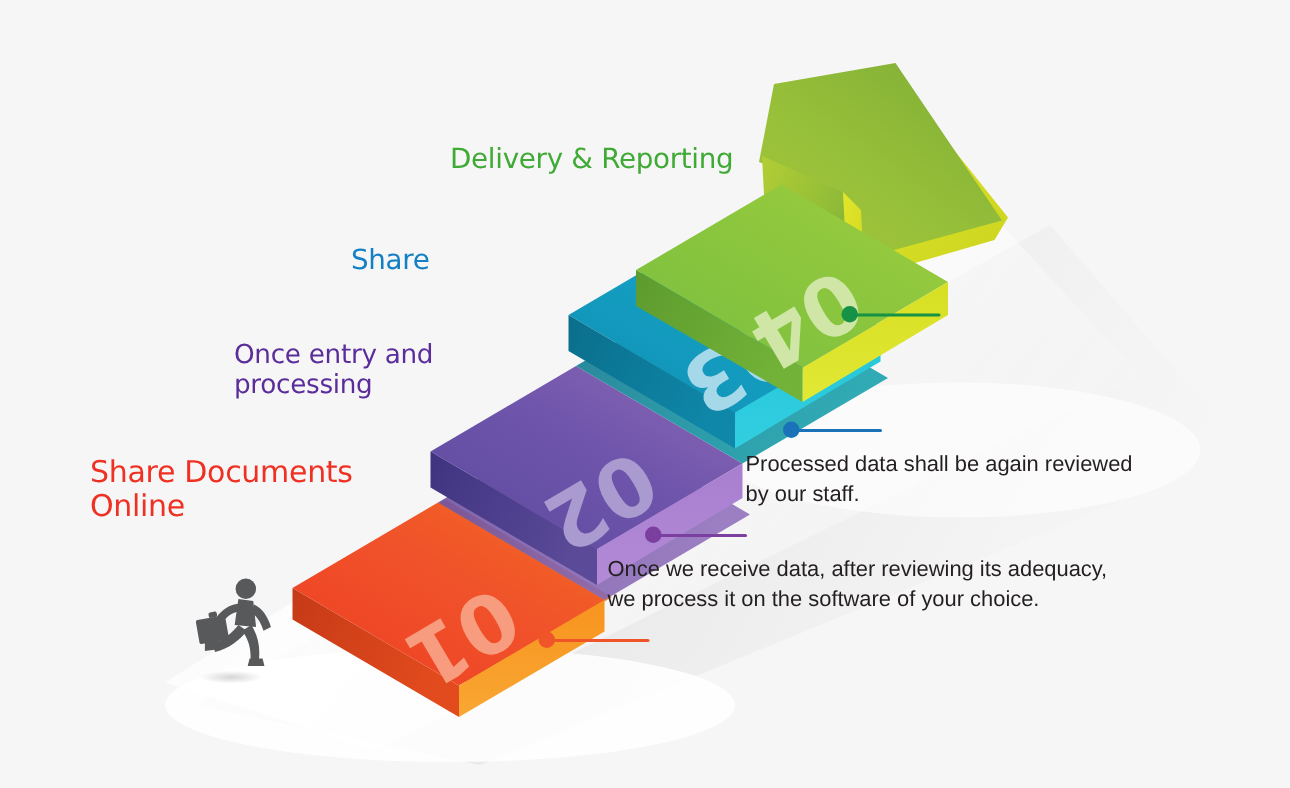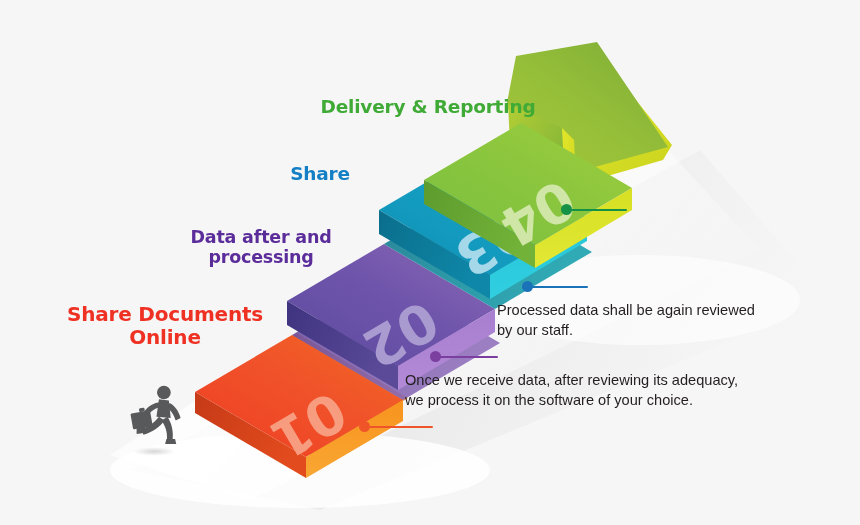--- a/index.html
+++ b/index.html
@@ -27,22 +27,22 @@
     left: 0;
     top: 0;
     width: 860px;
     height: 525px;
   }
 
   
   .stage-label {
     position: absolute;
     font-family: "DejaVu Sans", sans-serif;
-    font-weight: bold;
-    text-align: center;
+    font-weight: normal;
+    text-align: left;
     line-height: 1.17;
     letter-spacing: -0.2px;
     white-space: pre-line;
   }
   #label-01 {
     left: 60px;
     top: 303px;
     width: 210px;
     font-size: 20px;
     color: #ef3124;
@@ -293,21 +293,21 @@
       <path d="M 80 56 C 86 66 90 78 88 94 L 79 94 C 80 80 76 70 70 62 Z" fill="#58595b"></path>
 
       <path d="M 66 56 C 60 64 50 72 38 76 L 41 85 C 56 81 68 72 75 62 Z" fill="#58595b"></path>
       <path d="M 78 92 L 92 92 L 94 100 L 76 100 Z" fill="#58595b"></path>
       <path d="M 30 72 L 44 72 L 44 82 L 30 84 Z" fill="#58595b"></path>
     </g>
   </svg>
 
   <div class="stage-label" id="label-01" style="color: rgb(239, 49, 36);">Share Documents
 Online</div>
-  <div class="stage-label" id="label-02" style="color: rgb(91, 45, 155);">Data after and
+  <div class="stage-label" id="label-02" style="color: rgb(91, 45, 155);">Once entry and
 processing</div>
   <div class="stage-label" id="label-03" style="color: rgb(19, 128, 197);">Share</div>
   <div class="stage-label" id="label-04" style="color: rgb(63, 170, 53);">Delivery &amp; Reporting</div>
 
   <div class="connector" id="conn-01">
     <span class="dot" style="background:#f0552a"></span>
     <span class="line" style="width:65px;background:#f0552a"></span>
   </div>
   <div class="connector" id="conn-02">
     <span class="dot" style="background:#7b3fa0"></span>

